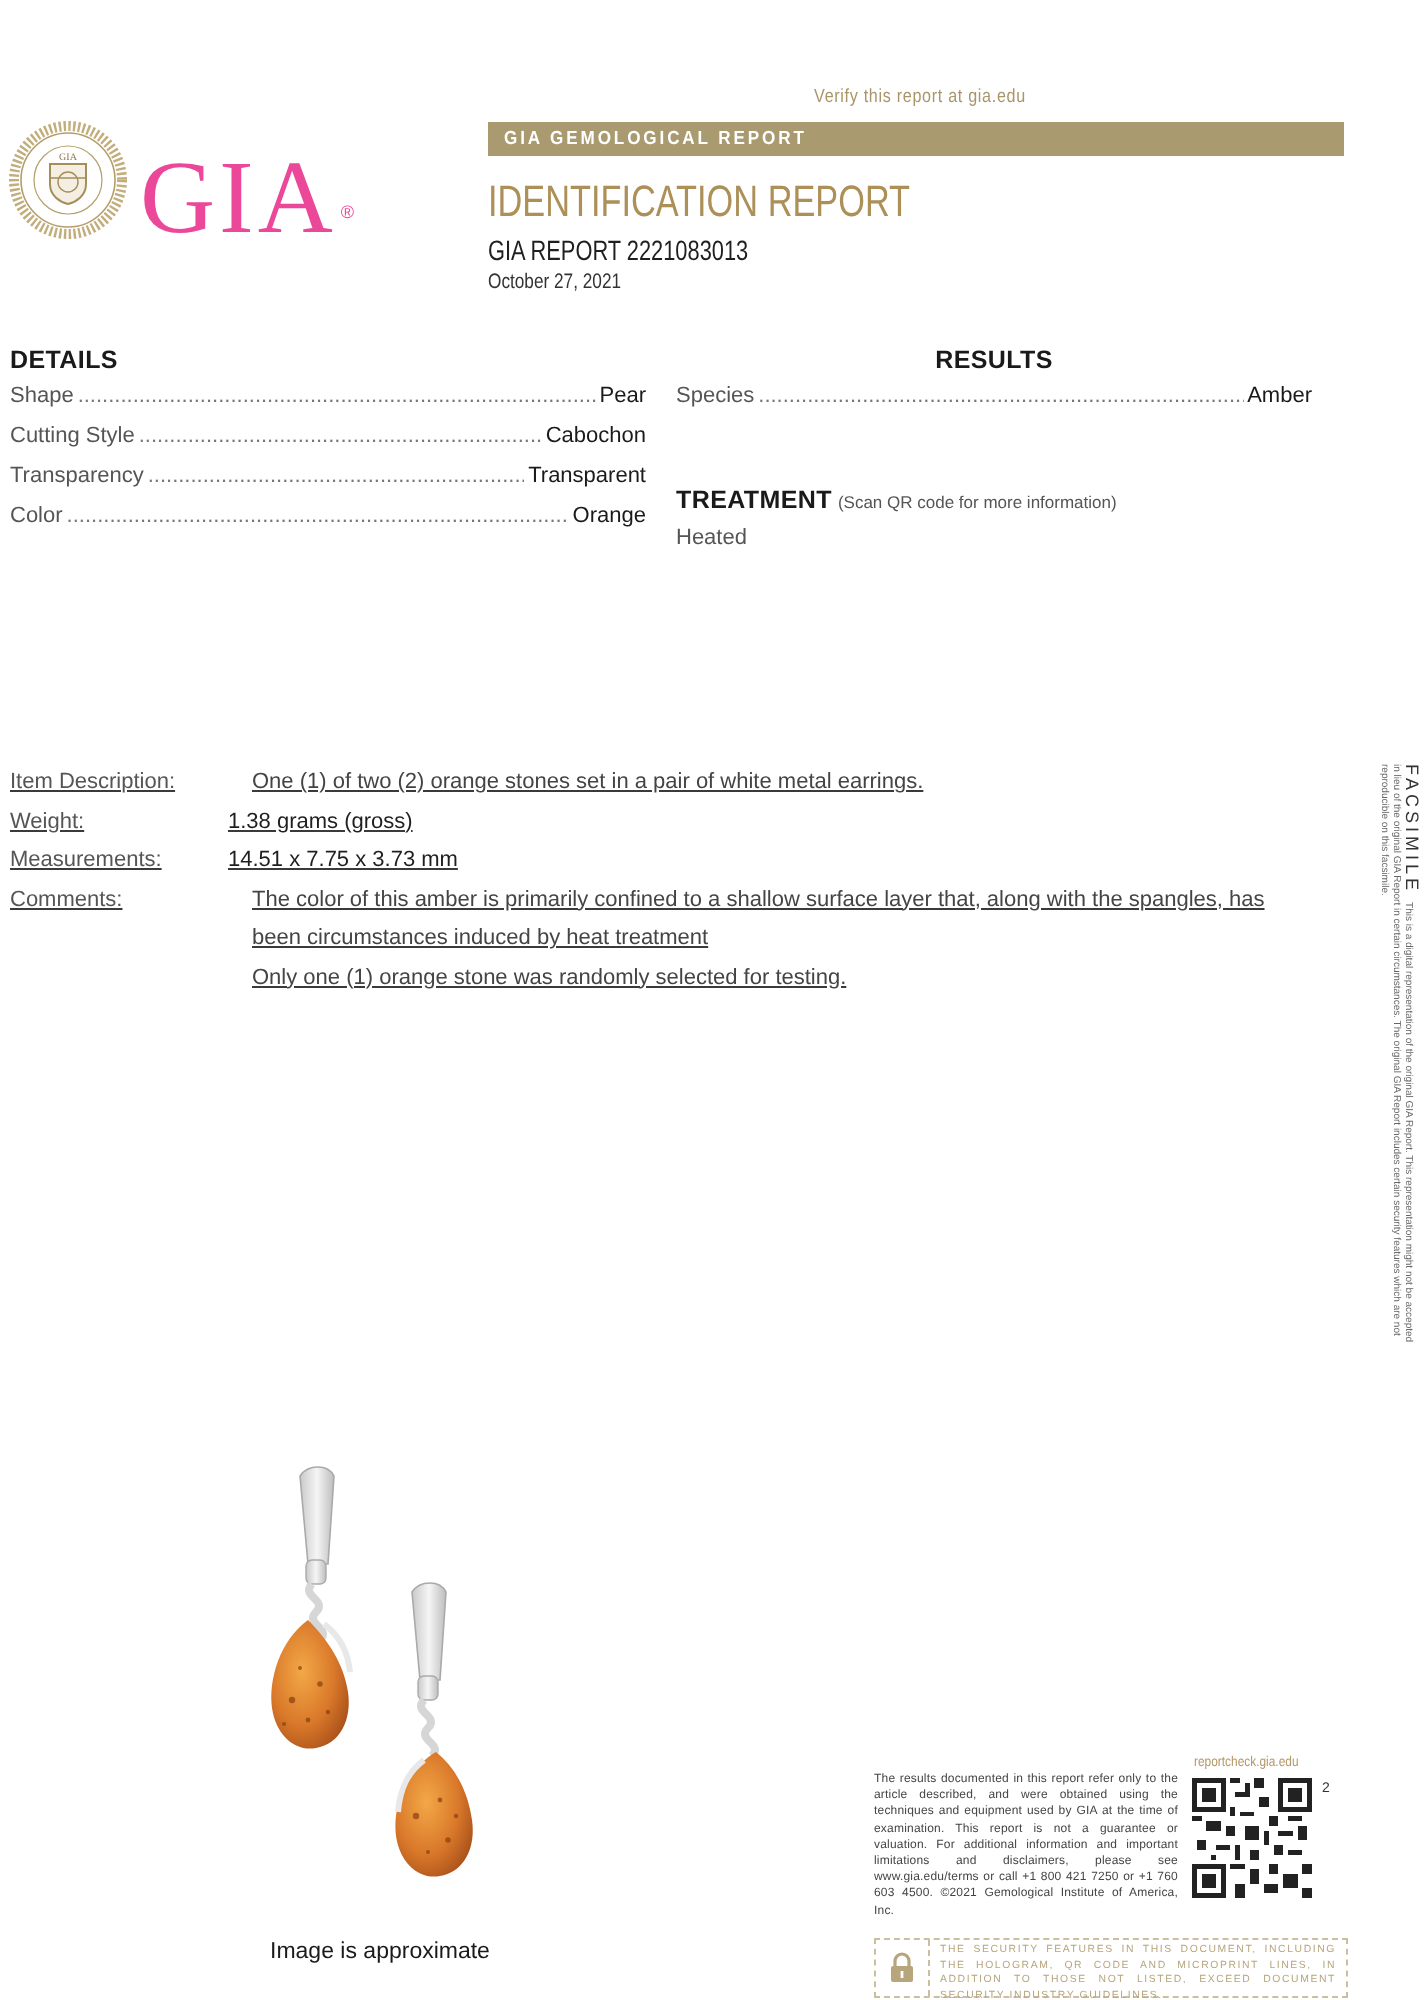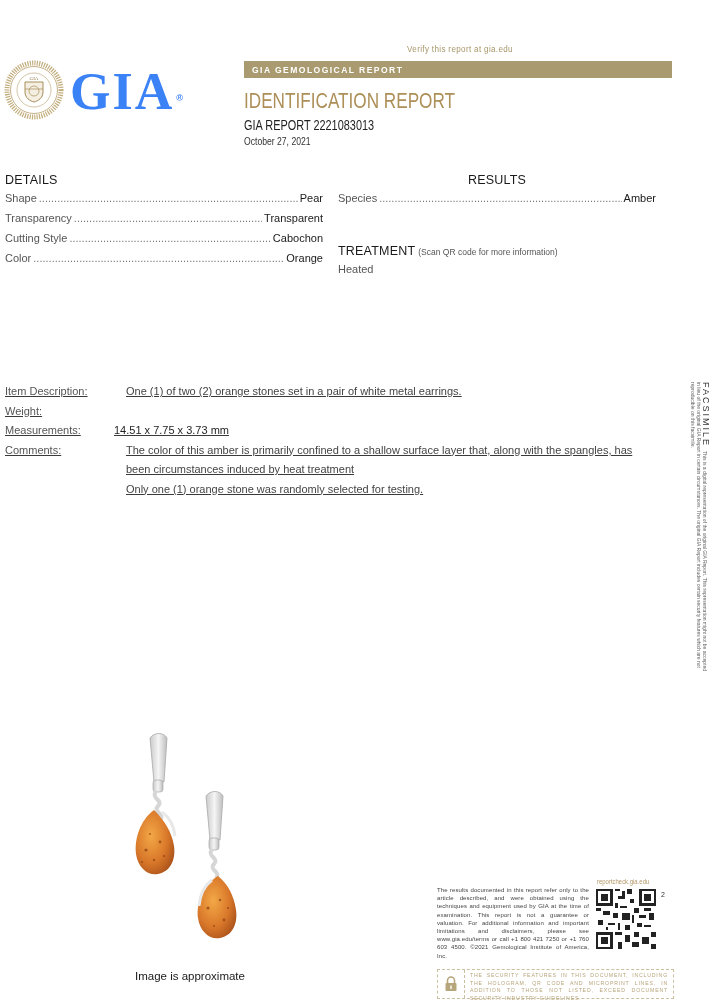--- a/index.html
+++ b/index.html
@@ -6,33 +6,33 @@
   body {
     width: 712px; height: 1000px; position: relative; overflow: hidden;
     font-family: "Liberation Sans", sans-serif; color: #3a3a3a;
   }
   .abs { position: absolute; }
 
   
   #seal { left: 4px; top: 60px; width: 60px; height: 60px; }
   #gia-wordmark {
     left: 70px; top: 62px; font-family: "Liberation Serif", serif;
-    font-size: 52px; line-height: 60px; color: #3b82f6; letter-spacing: 2px; font-weight: bold;
+    font-size: 52px; line-height: 76px; color: #ec4899; letter-spacing: 2px;
   }
   #gia-wordmark sup { font-size: 9px; vertical-align: top; position: relative; top: 6px; margin-left: 2px; font-family: "Liberation Sans", sans-serif; }
 
   #verify { left: 380px; top: 43px; width: 160px; text-align: center; font-size: 9.5px; color: #a8966a; letter-spacing: 0.4px; transform: scaleX(0.85); transform-origin: center; }
   #banner { left: 244px; top: 61px; width: 428px; height: 17px; background: #a99a6f; }
   #banner-text { left: 252px; top: 64px; font-size: 9.5px; font-weight: bold; color: #ffffff; letter-spacing: 1.6px; transform: scaleX(0.9); transform-origin: left; }
   #report-type { left: 244px; top: 88px; font-size: 22px; color: #ad8f58; letter-spacing: 0px; transform: scaleX(0.78); transform-origin: left; white-space: nowrap; }
   #report-number { left: 244px; top: 117px; font-size: 14px; color: #1f1f1f; transform: scaleX(0.78); transform-origin: left; white-space: nowrap; }
   #report-date { left: 244px; top: 135px; font-size: 10.5px; color: #333; transform: scaleX(0.82); transform-origin: left; white-space: nowrap; }
 
   
-  .section-title { font-size: 12.5px; color: #1a1a1a; font-weight: normal; letter-spacing: 0.2px; }
+  .section-title { font-size: 12.5px; color: #1a1a1a; font-weight: bold; letter-spacing: 0.2px; }
   .dotrow { display: flex; align-items: baseline; font-size: 11px; height: 20px; white-space: nowrap; justify-content: space-between; }
   .dotrow .lbl { color: #555; }
   .dotrow .dots { flex: 1; overflow: hidden; color: #777; margin: 0 2px; letter-spacing: 0px; }
   .dotrow .dots::before { content: "................................................................................................................................................................"; }
   .dotrow .val { color: #1a1a1a; }
 
   #details { left: 5px; top: 173px; width: 318px; }
   #details .section-title { margin-bottom: 5px; }
   #results { left: 338px; top: 173px; width: 318px; }
   #results .section-title { margin-bottom: 5px; text-align: center; }
@@ -101,28 +101,28 @@
 <div id="report-date" class="abs">October 27, 2021</div>
 
 <div id="details" class="abs">
   <div class="section-title">DETAILS</div>
   <div class="dotrow">
     <span class="lbl">Shape</span>
       <span class="dots"></span>
       <span class="val">Pear</span>
   </div>
   <div class="dotrow">
+    <span class="lbl">Cutting Style </span>
+      <span class="dots"></span>
+      <span class="val">Cabochon</span>
+  </div>
+  <div class="dotrow">
     <span class="lbl">Transparency </span>
       <span class="dots"></span>
       <span class="val">Transparent</span>
-  </div>
-  <div class="dotrow">
-    <span class="lbl">Cutting Style </span>
-      <span class="dots"></span>
-      <span class="val">Cabochon</span>
   </div>
   <div class="dotrow">
     <span class="lbl">Color</span>
       <span class="dots"></span>
       <span class="val">Orange</span>
   </div>
 </div>
 
 <div id="results" class="abs">
   <div class="section-title">RESULTS</div>
@@ -138,20 +138,21 @@
 </div>
 <div id="treatment-value" class="abs">Heated</div>
 
 <div id="info" class="abs">
   <div class="info-row">
     <div class="k">Item Description:</div>
     <div class="v light">One (1) of two (2) orange stones set in a pair of white metal earrings.</div>
   </div>
   <div class="info-row">
     <div class="k">Weight:</div>
+    <div class="v">1.38 grams (gross)</div>
   </div>
   <div class="info-row">
     <div class="k">Measurements:</div>
     <div class="v">14.51 x 7.75 x 3.73 mm</div>
   </div>
   <div class="info-row">
     <div class="k">Comments:</div>
     <div class="v light">
       <div>The color of this amber is primarily confined to a shallow surface layer that, along with the spangles, has</div>
       <div>been circumstances induced by heat treatment</div>

